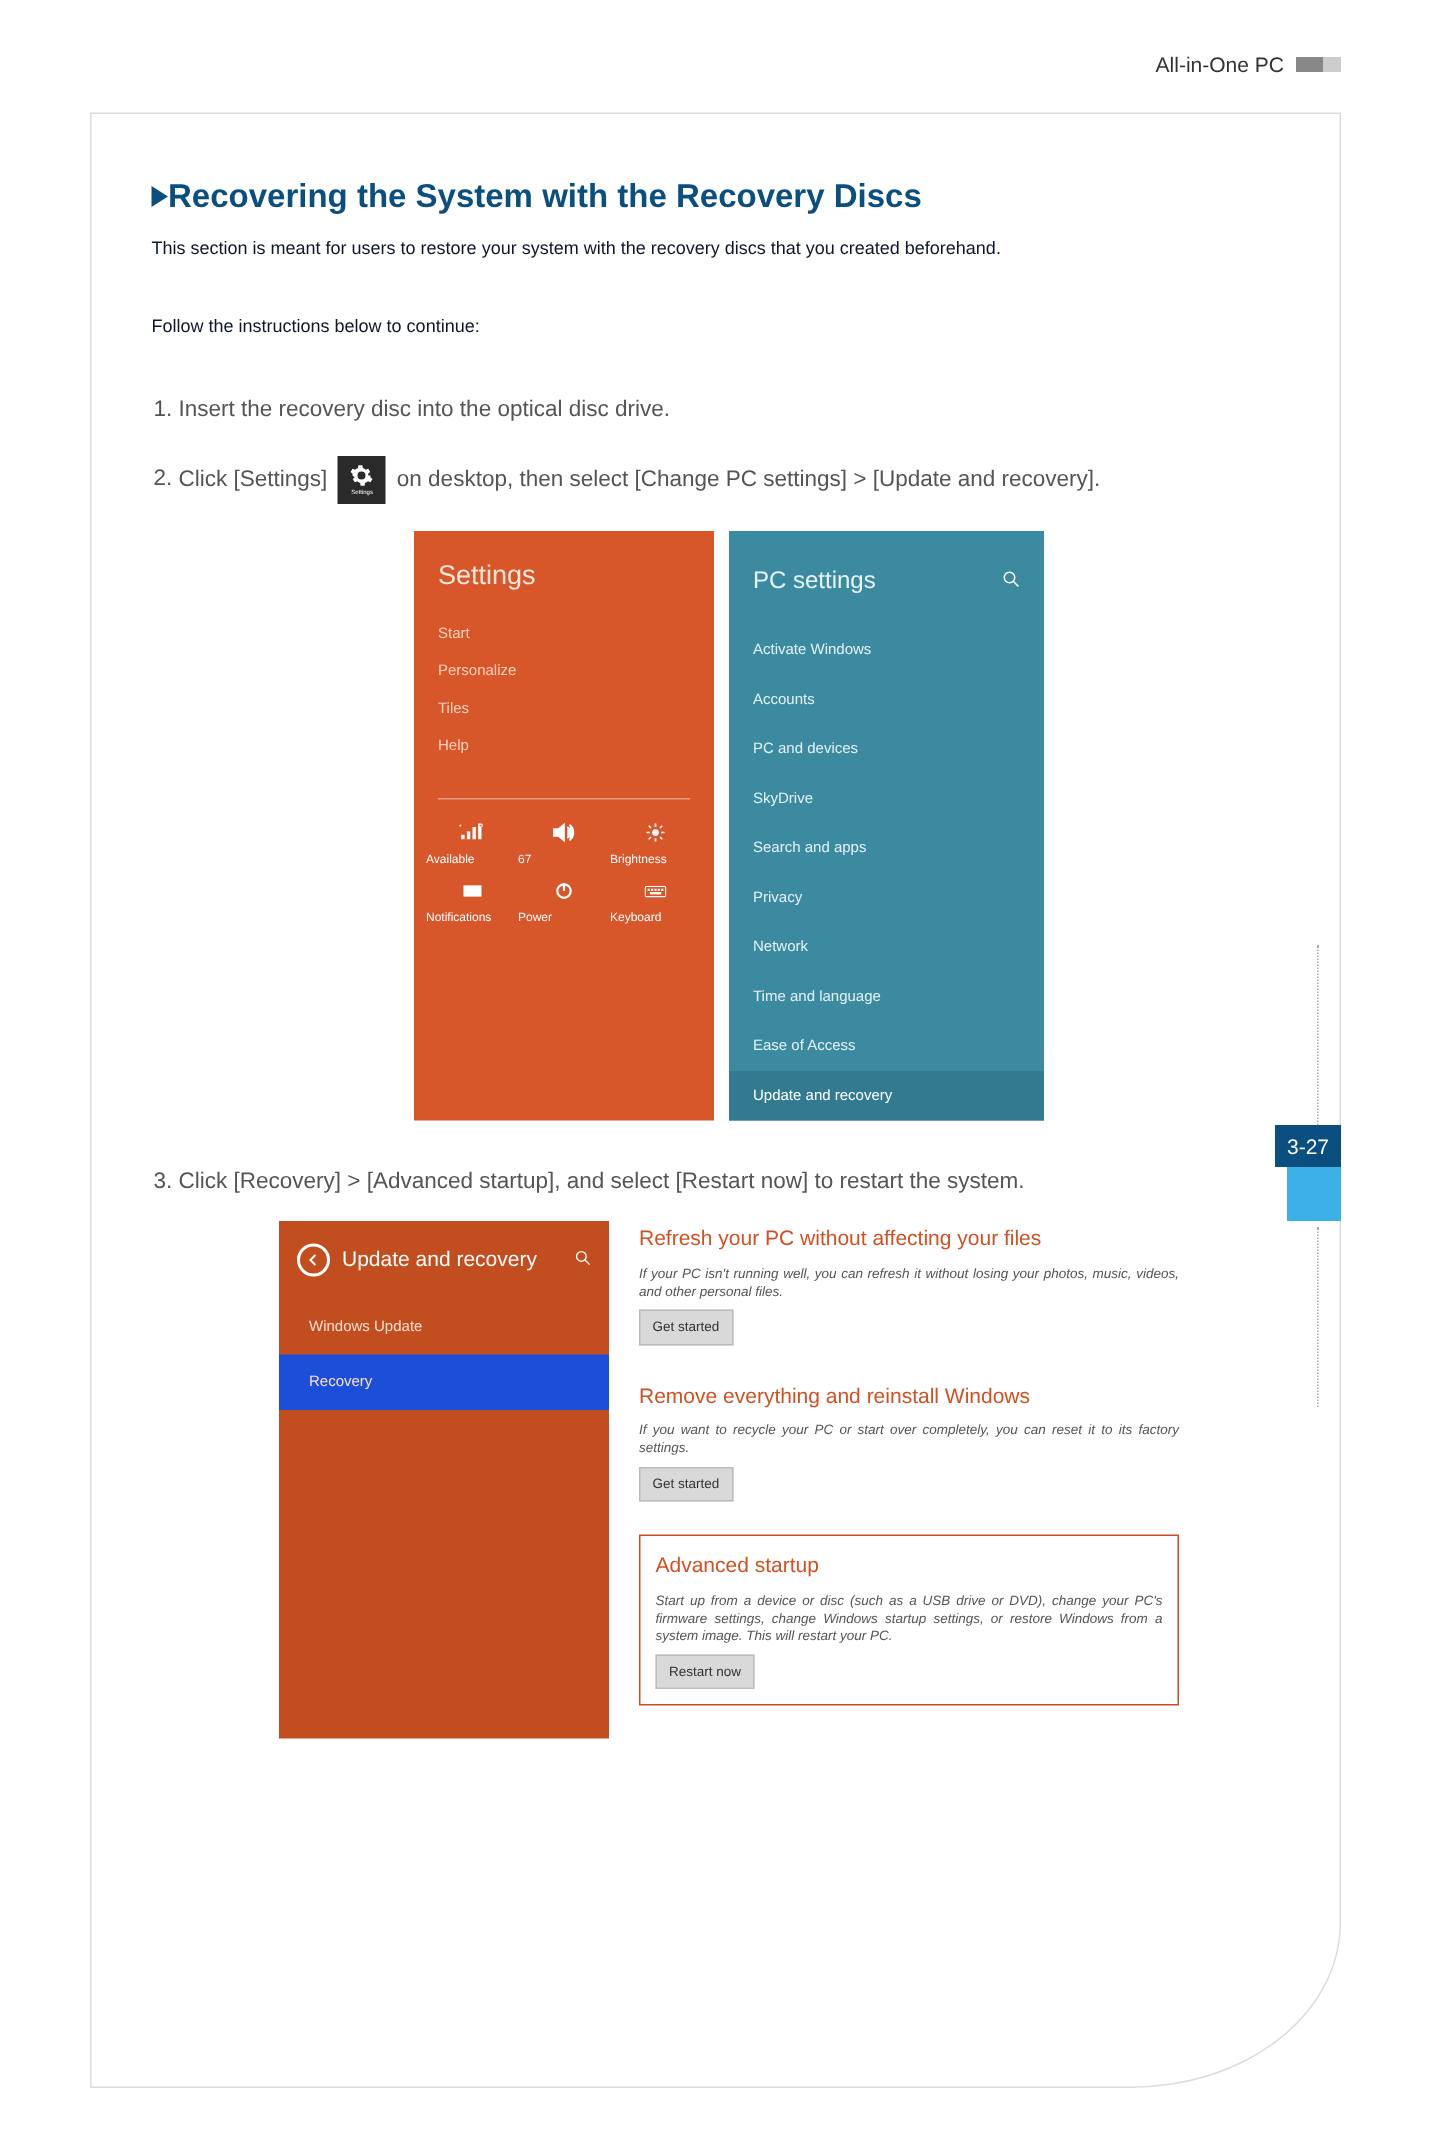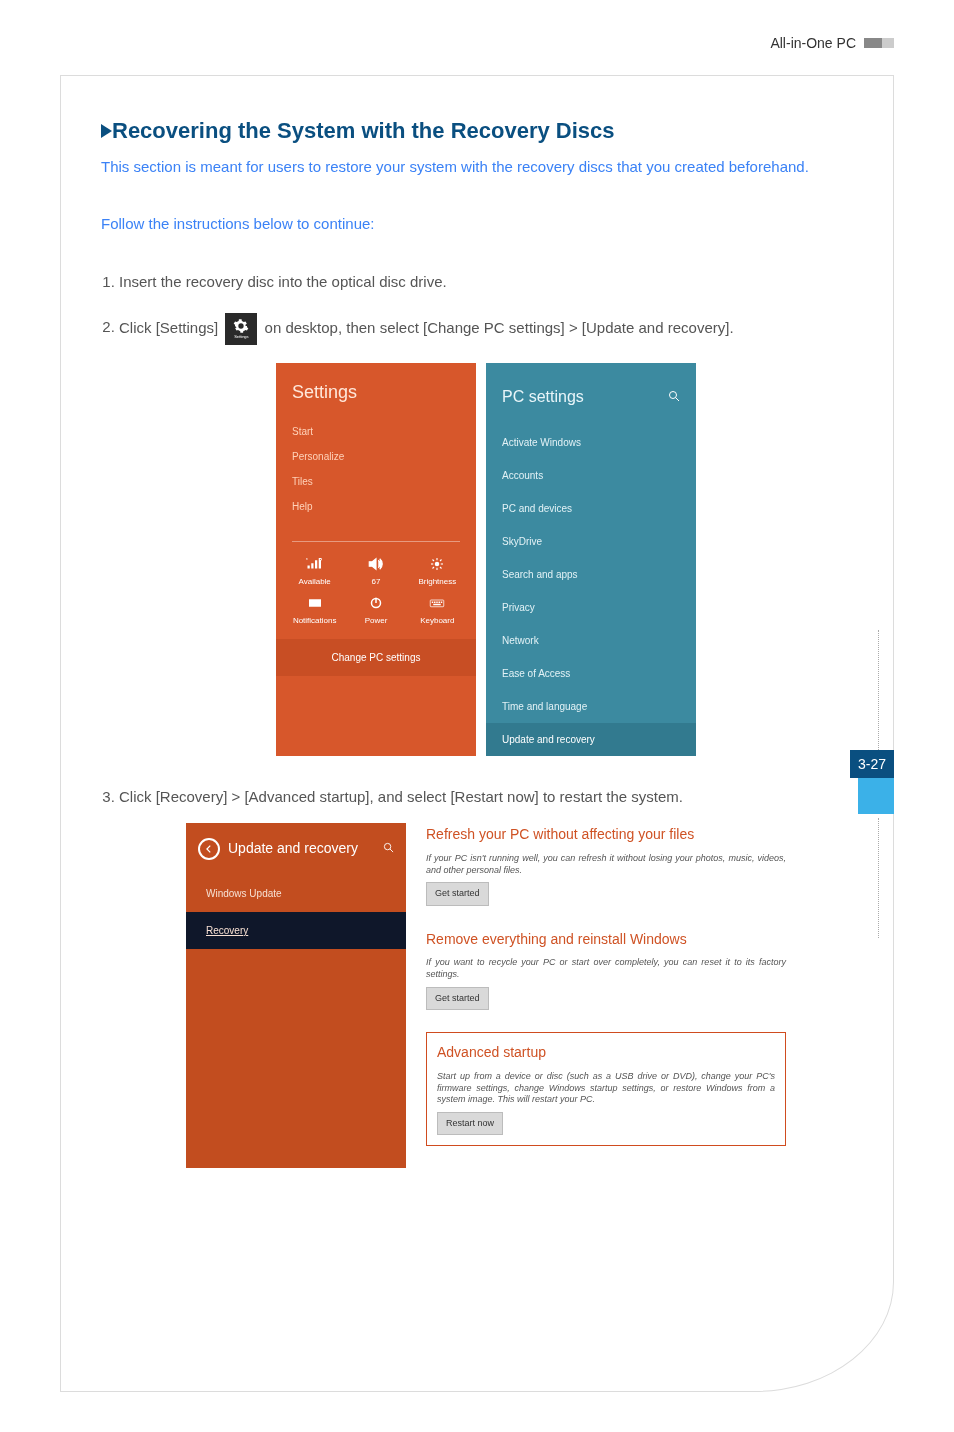--- a/index.html
+++ b/index.html
@@ -53,22 +53,22 @@
     display: flex;
     align-items: center;
   }
   .chevron {
     width: 0; height: 0;
     border-top: 7px solid transparent;
     border-bottom: 7px solid transparent;
     border-left: 11px solid #0a4f80;
   }
   .body-text {
-    font-size: 15px;
-    color: #3b82f6;
+    font-size: 12px;
+    color: #0f172a;
     margin: 0 0 34px 0;
     text-align: justify;
     line-height: 1.5;
   }
   ol {
     padding-left: 18px;
     margin: 0;
   }
   ol li {
     font-size: 15px;
@@ -119,21 +119,20 @@
     font-size: 10px;
     color: #ffd2b9;
   }
   .charm-panel .menu div { margin: 8px 0; }
   .charm-divider { height: 1px; background: rgba(255,255,255,0.4); margin: 0 16px; }
   .charm-tiles {
     display: grid;
     grid-template-columns: repeat(3,1fr);
     gap: 6px 0;
     padding: 14px 8px 12px 8px;
-    text-align: center;
     font-size: 8px;
   }
   .charm-tiles .cell svg { width: 18px; height: 16px; display:block; margin: 0 auto 3px;}
   .charm-change {
     background: #c84e24;
     color: #fff;
     text-align: center;
     padding: 10px 0;
     font-size: 10px;
   }
@@ -212,22 +211,21 @@
     border: 2px solid #fff;
     display: inline-flex; align-items: center; justify-content: center;
     font-size: 11px; line-height: 1;
   }
   .update-panel .head .sp { flex: 1;}
   .update-panel .mitem {
     padding: 10px 20px;
     color: #f7e0d3;
   }
   .update-panel .mitem.sel {
-    background: #0f172a;
-    text-decoration: underline;
+    background: #1d4ed8;
   }
   .update-panel .fill { height: 150px; }
 
   .recovery-options {
     width: 360px;
     font-family: "Segoe UI", Arial, sans-serif;
     font-size: 9px;
     color: #555;
   }
   .recovery-options .section h3 {
@@ -354,42 +352,41 @@
                   <rect x="5" y="6" width="2" height="2" fill="#fff"></rect>
                   <rect x="8" y="6" width="2" height="2" fill="#fff"></rect>
                   <rect x="11" y="6" width="2" height="2" fill="#fff"></rect>
                   <rect x="14" y="6" width="2" height="2" fill="#fff"></rect>
                   <rect x="17" y="6" width="2" height="2" fill="#fff"></rect>
                   <rect x="7" y="9" width="10" height="2" fill="#fff"></rect>
                 </svg>
               <span>Keyboard</span>
             </div>
           </div>
-          <div class="charm-change">Change PC settings</div>
         </div>
 
         <div class="pcsettings">
           <div class="head">
             <span>PC settings</span>
             <span>
               <svg width="12" height="12" viewBox="0 0 24 24">
                   <circle cx="10" cy="10" r="7" stroke="#fff" stroke-width="2" fill="none"></circle>
                   <line x1="15" y1="15" x2="22" y2="22" stroke="#fff" stroke-width="2"></line>
                 </svg>
             </span>
           </div>
           <div class="item">Activate Windows</div>
           <div class="item">Accounts</div>
           <div class="item">PC and devices</div>
           <div class="item">SkyDrive</div>
           <div class="item">Search and apps</div>
           <div class="item">Privacy</div>
           <div class="item">Network</div>
+          <div class="item">Time and language</div>
           <div class="item">Ease of Access</div>
-          <div class="item">Time and language</div>
           <div class="item selected">Update and recovery</div>
         </div>
       </div>
     </li>
 
     <li>
       <span>Click [Recovery] &gt; [Advanced startup], and select [Restart now] to restart the system.</span>
 
       
       <div class="figure2">

